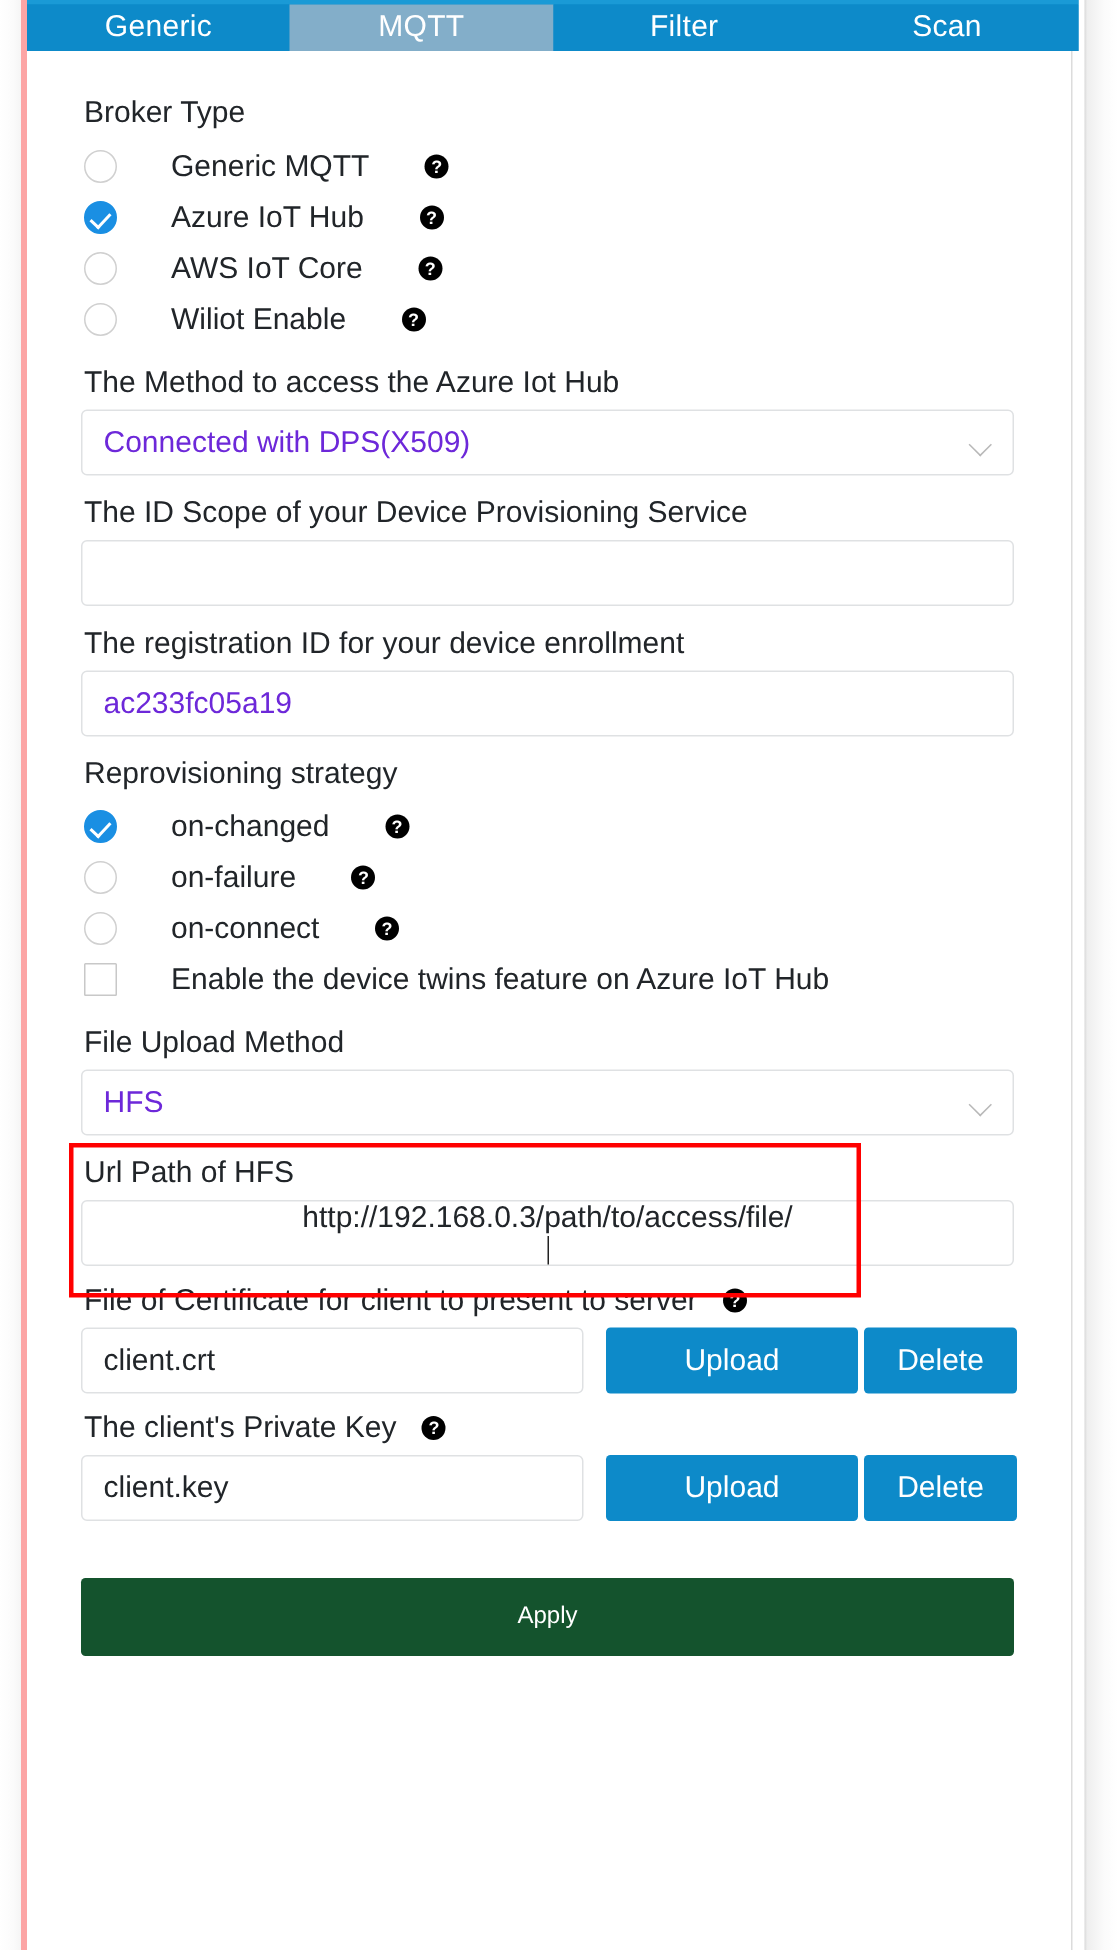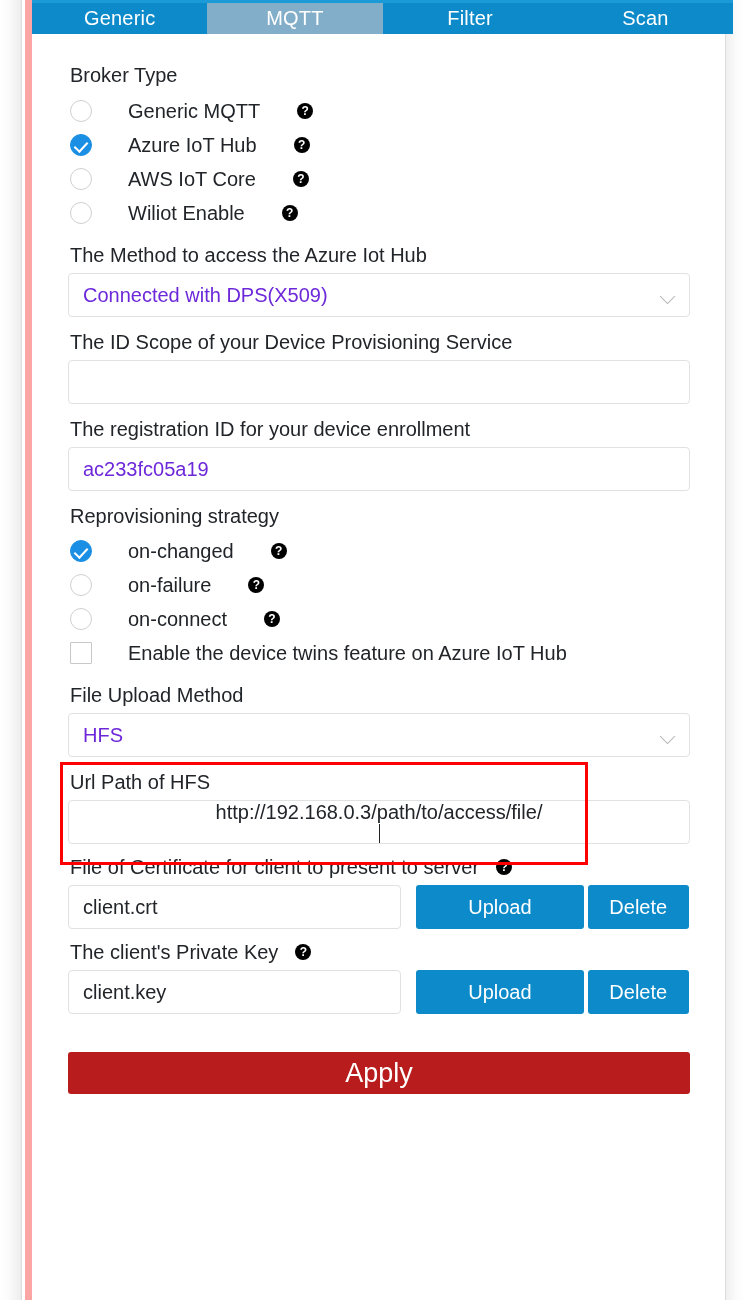--- a/index.html
+++ b/index.html
@@ -22,24 +22,24 @@
     position: absolute; left: 0; top: 0; width: 22px; height: 1300px;
     background: linear-gradient(to right, #ffffff 0%, #fbfbfb 40%, #eeeeee 92%, #d8d8d8 100%);
   }
   .gutter-right {
     position: absolute; left: 723px; top: 0; width: 22px; height: 1300px;
     background: linear-gradient(to left, #ffffff 0%, #fbfbfb 40%, #eeeeee 92%, #d8d8d8 100%);
   }
 
   #panel {
     position: absolute;
-    left: 25px; top: 0;
+    left: 14px; top: 0;
     width: 701px; height: 1300px;
     background: #ffffff;
-    border-left: 7px solid #fca5a5;
+    border-left: 4px solid #fca5a5;
     border-right: 1px solid #dcdcdc;
   }
 
   
   .tabbar {
     position: relative;
     display: flex;
     height: 34px;
     width: 701px;
     background: #0d8ac9;
@@ -235,26 +235,26 @@
     font-size: 20px;
     font-family: "Liberation Sans", sans-serif;
     cursor: pointer;
     display: flex; align-items: center; justify-content: center;
   }
   .btn-upload { width: 168px; margin-left: 15px; }
   .btn-delete { width: 102px; margin-left: 4px; }
 
   .apply-btn {
     width: 622px;
-    height: 42px;
-    background: #b91c1c;
+    height: 52px;
+    background: #14532d;
     color: #ffffff;
     border: none;
     border-radius: 3px;
-    font-size: 27px;
+    font-size: 16px;
     font-family: "Liberation Sans", sans-serif;
     cursor: pointer;
     margin-top: 38px;
   }
 </style>
 </head>
 <body>
 
 <div id="page">
   <div class="gutter-left"></div>

